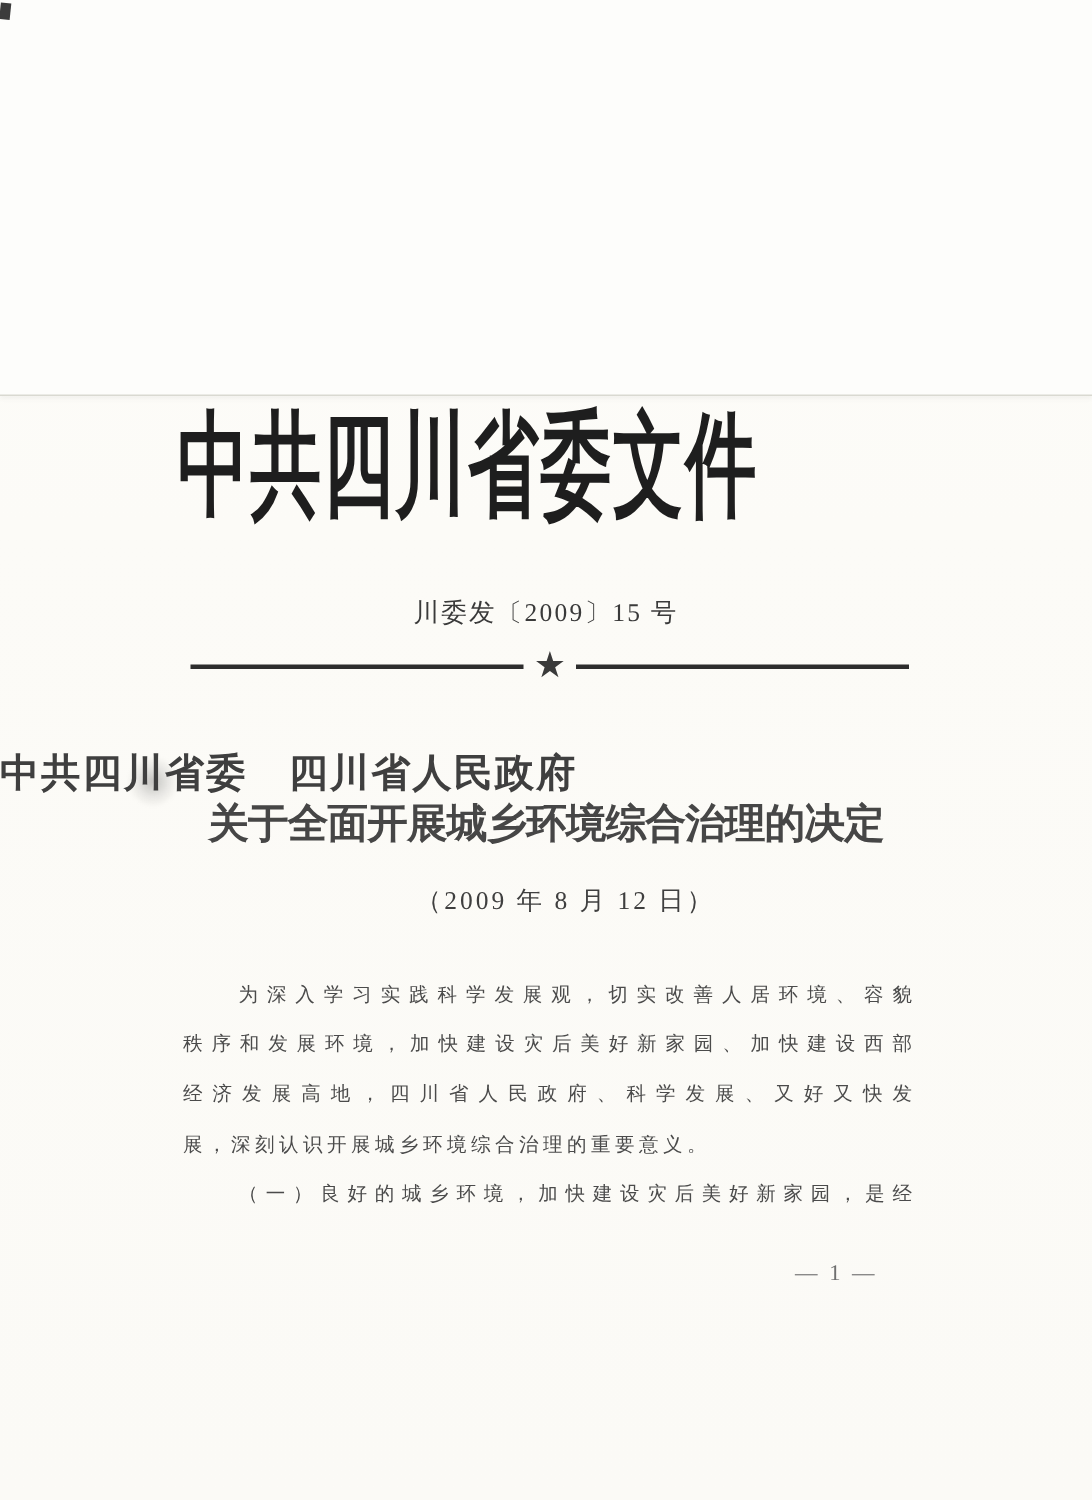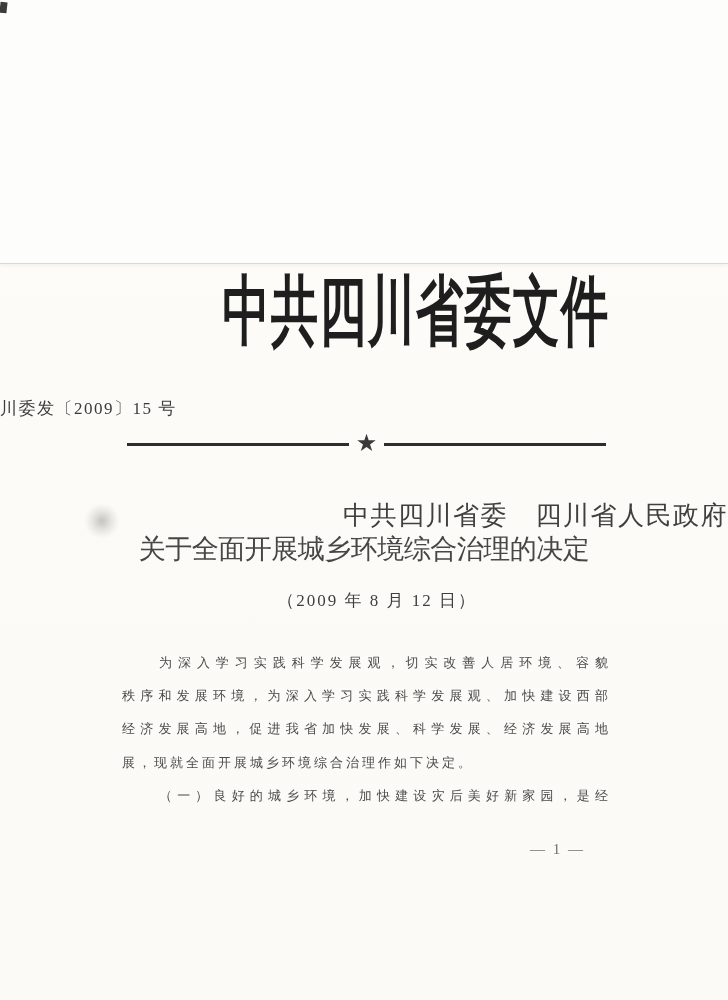--- a/index.html
+++ b/index.html
@@ -27,51 +27,52 @@
     position:absolute; top:2px; left:0; width:7px; height:11px;
     background:#3c3c3c; transform:rotate(6deg);
   }
   .smudge {
     position:absolute; top:504px; left:84px; width:36px; height:34px;
     background:radial-gradient(circle at 50% 50%, rgba(90,90,90,0.35) 0%, rgba(120,120,120,0.15) 40%, rgba(150,150,150,0) 70%);
     filter:blur(1px);
   }
   .masthead-wrap {
     position:absolute; top:272px; left:0; width:100%;
-    text-align:right; white-space:nowrap;
+    text-align:left; white-space:nowrap;
   }
   .masthead {
     display:inline-block;
     font-size:76px; line-height:1.05; font-weight:bold;
     color:#1e1e1e;
     transform:scaleX(0.62); transform-origin:center;
     letter-spacing:2px;
   }
   .doc-number {
     position:absolute; top:397px; left:0; width:100%;
+    text-align:center;
     font-size:17px; letter-spacing:1.5px; color:#3a3a3a;
   }
   .divider {
     position:absolute; top:436px; left:127px; width:479px; height:16px;
     display:flex; align-items:center;
   }
   .divider .rule { flex:1; height:3px; background:#2d2d2d; }
   .divider .star {
     font-size:24px; line-height:16px; color:#3a3a3a;
     margin:0 7px; position:relative; top:-1px;
     font-family:"DejaVu Sans",sans-serif;
   }
   .title-line1 {
     position:absolute; top:498px; left:0; width:100%;
-    text-align:right; font-weight:normal;
+    text-align:left; font-weight:bold;
     font-size:26px; letter-spacing:1.5px; color:#3f3f3f;
   }
   .title-line2 {
     position:absolute; top:531px; left:0; width:100%;
-    text-align:center; font-weight:normal;
+    text-align:center; font-weight:bold;
     font-size:27px; letter-spacing:-0.5px; color:#464646;
   }
   .date-line {
     position:absolute; top:589px; left:0; width:100%;
     text-align:center;
     font-size:17px; letter-spacing:2px; color:#3f3f3f;margin-left:13px;
   }
   .body-block {
     position:absolute; top:646px; left:122px; width:486px;
     font-size:13px; line-height:33.2px; color:#4b4b4b;
@@ -114,21 +115,21 @@
   </div>
 
   <div class="title-line1">中共四川省委　四川省人民政府</div>
 
   <div class="title-line2">关于全面开展城乡环境综合治理的决定</div>
 
   <div class="date-line">（2009 年 8 月 12 日）</div>
 
   <div class="body-block">
     <div class="body-line line-indent">为深入学习实践科学发展观，切实改善人居环境、容貌</div>
-    <div class="body-line">秩序和发展环境，为深入学习实践科学发展观、加快建设西部</div>
-    <div class="body-line">经济发展高地，促进我省加快发展、科学发展、经济发展高地</div>
-    <div class="body-line line-end">展，现就全面开展城乡环境综合治理作如下决定。</div>
+    <div class="body-line">秩序和发展环境，加快建设灾后美好新家园、加快建设西部</div>
+    <div class="body-line">经济发展高地，四川省人民政府、科学发展、又好又快发</div>
+    <div class="body-line line-end">展，深刻认识开展城乡环境综合治理的重要意义。</div>
     <div class="body-line line-indent">（一）良好的城乡环境，加快建设灾后美好新家园，是经</div>
   </div>
 
   <div class="page-number">— 1 —</div>
 
 </div>
 
 </body></html>

